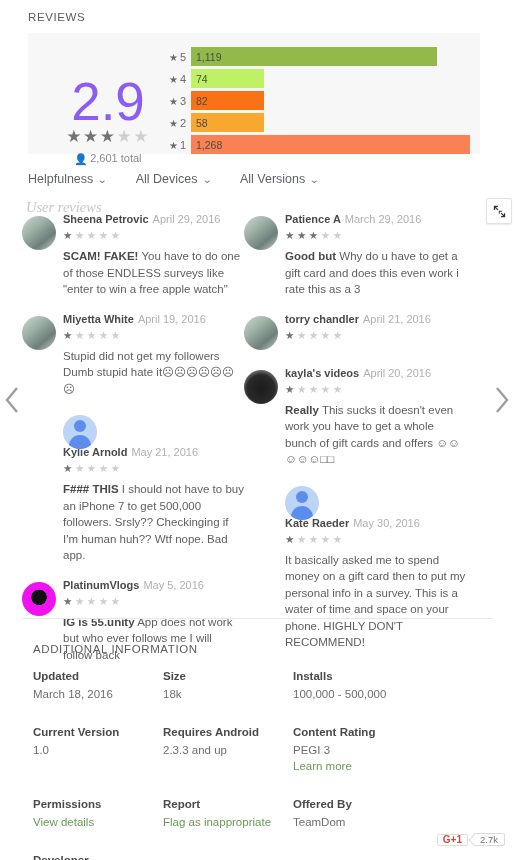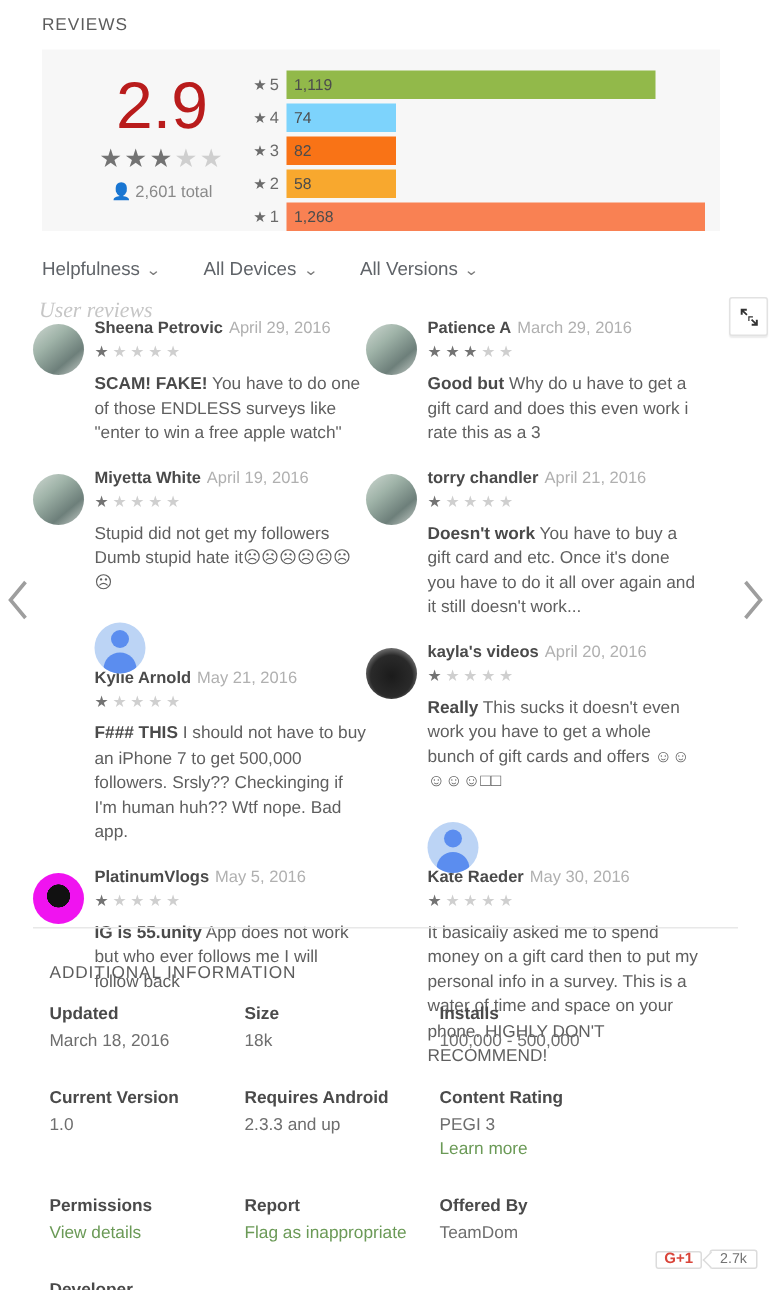--- a/index.html
+++ b/index.html
@@ -41,25 +41,26 @@
     background: #f7f7f7;
   }
   .score-block {
     position: absolute;
     left: 16px;
     top: 10px;
     width: 128px;
     text-align: center;
   }
   .score-value {
-    font-size: 44px;
+    font-size: 53px;
     line-height: 56px;
     font-weight: 300;
-    color: #b91c1c;
+    color: #8b5cf6;
     font-family: "Liberation Sans", sans-serif;
+    margin-top: 31px;
   }
   .score-stars {
     margin-top: -2px;
     letter-spacing: 1.5px;
     font-size: 17px;
     line-height: 17px;
     white-space: nowrap;
   }
   .star-on  { color: #737373; }
   .star-off { color: #cfcfcf; }
@@ -380,21 +381,21 @@
           <div class="hist-label"><span class="s">★</span>5</div>
           <div class="hist-track">
             <div class="hist-bar" style="width: 88.2492%; background: rgb(146, 185, 74);">
               <span>1,119</span>
             </div>
           </div>
         </div>
         <div class="hist-row">
           <div class="hist-label"><span class="s">★</span>4</div>
           <div class="hist-track">
-            <div class="hist-bar" style="width: 26%; background: #7dd3fc;">
+            <div class="hist-bar" style="width: 26%; background: #bef264;">
               <span>74</span>
             </div>
           </div>
         </div>
         <div class="hist-row">
           <div class="hist-label"><span class="s">★</span>3</div>
           <div class="hist-track">
             <div class="hist-bar" style="width: 26%; background: #f97316;">
               <span>82</span>
             </div>
@@ -477,21 +478,20 @@
         <div class="review">
           <div class="avatar" style="background: linear-gradient(140deg, rgb(207, 216, 210) 0%, rgb(159, 179, 168) 35%, rgb(109, 127, 122) 70%, rgb(205, 212, 207) 100%);"></div>
           <div class="review-head"><span class="rv-author">Patience A</span><span class="rv-date">March 29, 2016</span></div>
           <div class="rv-stars"><span class="star-on">★</span><span class="star-on">★</span><span class="star-on">★</span><span class="star-off">★</span><span class="star-off">★</span></div>
           <div class="rv-body"><span class="rv-title">Good but</span><span> Why do u have to get a gift card and does this even work i rate this as a 3</span></div>
         </div>
         <div class="review">
           <div class="avatar" style="background: linear-gradient(140deg, rgb(207, 216, 210) 0%, rgb(159, 179, 168) 35%, rgb(109, 127, 122) 70%, rgb(205, 212, 207) 100%);"></div>
           <div class="review-head"><span class="rv-author">torry chandler</span><span class="rv-date">April 21, 2016</span></div>
           <div class="rv-stars"><span class="star-on">★</span><span class="star-off">★</span><span class="star-off">★</span><span class="star-off">★</span><span class="star-off">★</span></div>
-          <div class="rv-body"><span class="rv-title">Doesn't work</span><span> You have to buy a gift card and etc. Once it's done you have to do it all over again and it still doesn't work...</span></div>
         </div>
         <div class="review">
           <div class="avatar" style="background: radial-gradient(circle at 50% 55%, rgb(27, 27, 27) 0%, rgb(42, 42, 42) 55%, rgb(207, 207, 207) 100%);"></div>
           <div class="review-head"><span class="rv-author">kayla's videos</span><span class="rv-date">April 20, 2016</span></div>
           <div class="rv-stars"><span class="star-on">★</span><span class="star-off">★</span><span class="star-off">★</span><span class="star-off">★</span><span class="star-off">★</span></div>
           <div class="rv-body"><span class="rv-title">Really</span><span> This sucks it doesn't even work you have to get a whole bunch of gift cards and offers </span><span class="emoji">☺☺☺☺☺□□</span></div>
         </div>
         <div class="review">
           <div class="avatar avatar-default"></div>
           <div class="review-head"><span class="rv-author">Kate Raeder</span><span class="rv-date">May 30, 2016</span></div>

